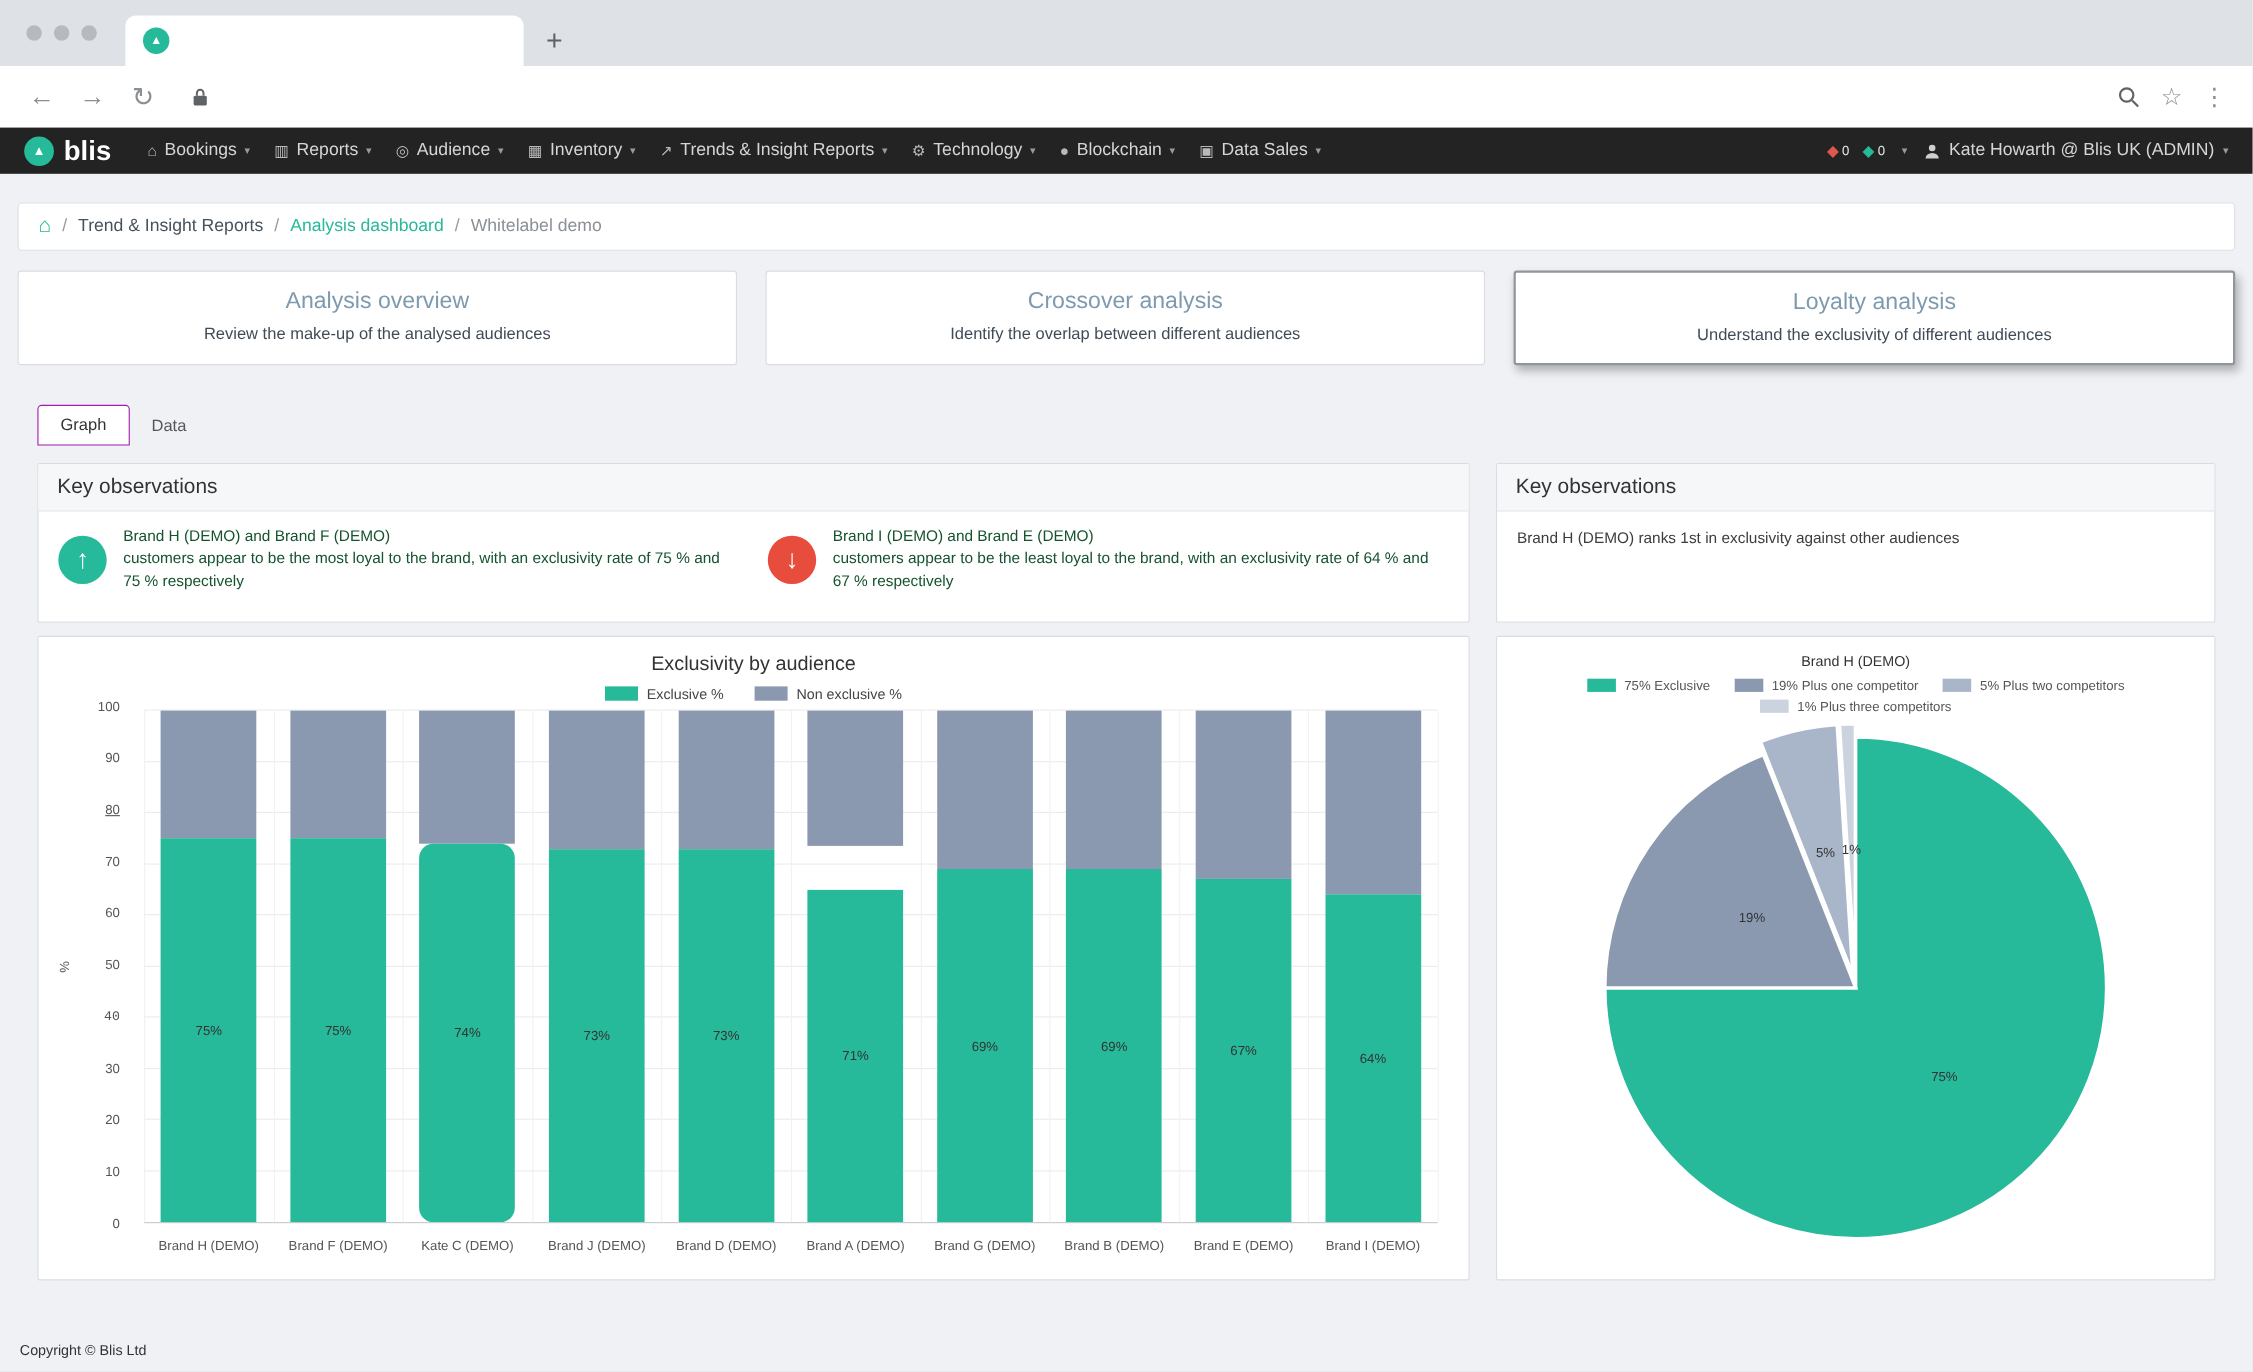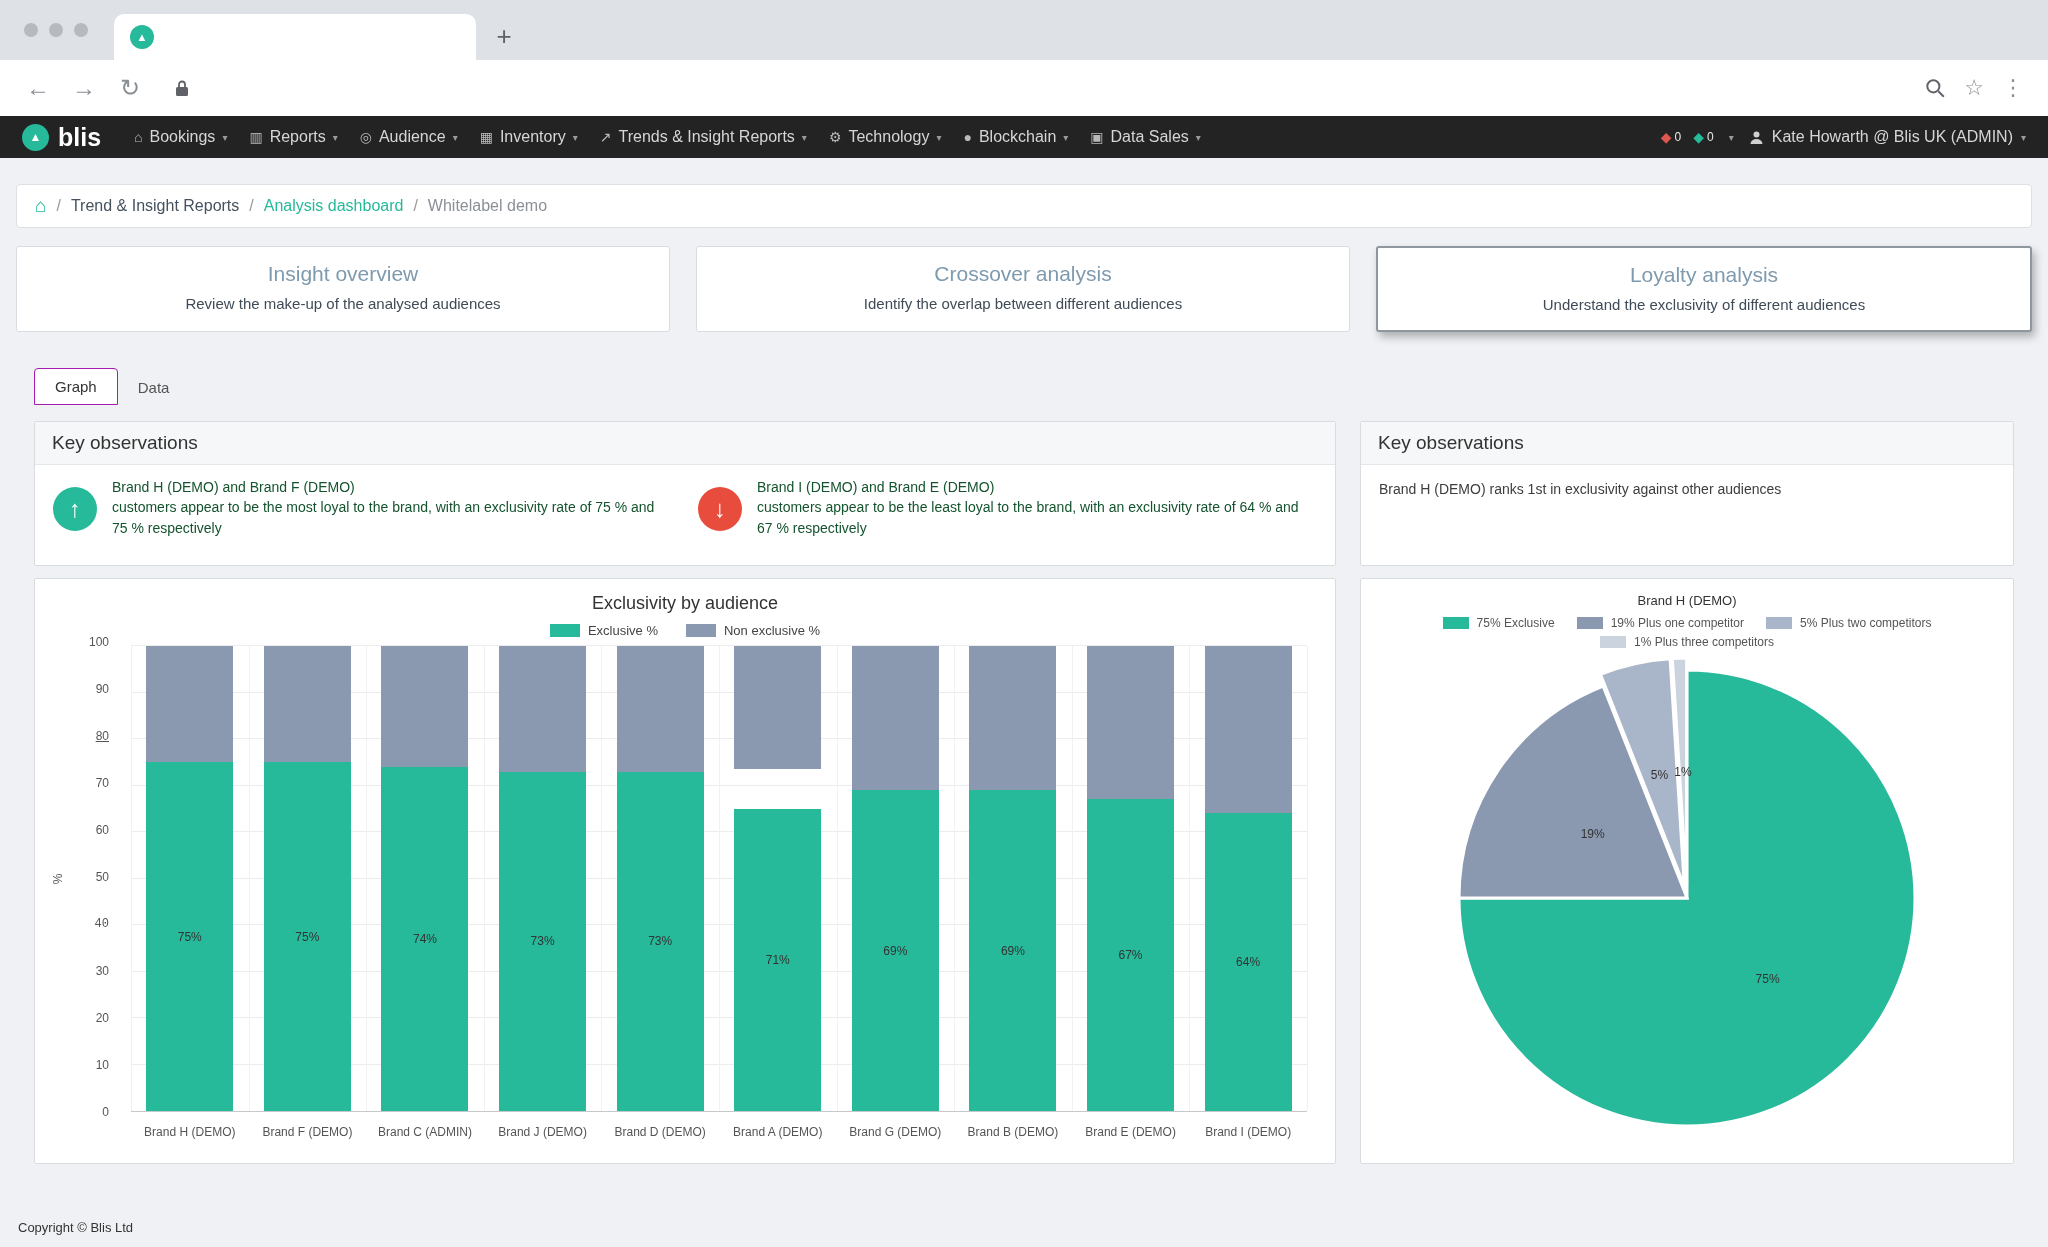--- a/index.html
+++ b/index.html
@@ -213,21 +213,21 @@
           <span class="crumb-text">Trend &amp; Insight Reports</span>
           <span class="crumb-sep">/</span>
           <span class="crumb-link">Analysis dashboard</span>
           <span class="crumb-sep">/</span>
           <span class="crumb-current">Whitelabel demo</span>
         </span>
     </div>
 
     <div class="cards-row">
         <div class="nav-card">
-          <div class="nav-card-title">Insight overview</div>
+          <div class="nav-card-title">Analysis overview</div>
           <div class="nav-card-sub">Review the make-up of the analysed audiences</div>
         </div>
         <div class="nav-card">
           <div class="nav-card-title">Crossover analysis</div>
           <div class="nav-card-sub">Identify the overlap between different audiences</div>
         </div>
         <div class="nav-card selected">
           <div class="nav-card-title">Loyalty analysis</div>
           <div class="nav-card-sub">Understand the exclusivity of different audiences</div>
         </div>
@@ -315,21 +315,21 @@
                     <div class="bar">
                       <div class="seg" style="height: 25%; background: rgb(138, 153, 176);"></div>
                       <div class="seg seg-label" style="height: 75%; background: rgb(38, 185, 154);">
                         <span class="bar-val">75%</span>
                       </div>
                     </div>
                   </div>
                   <div class="slot">
                     <div class="bar">
                       <div class="seg" style="height: 26%; background: rgb(138, 153, 176);"></div>
-                      <div class="seg seg-label" style="height: 74%; background: rgb(38, 185, 154);">
+                      <div class="seg seg-label" style="height: 74%; background: rgb(38, 185, 154); border-radius: 13px;">
                         <span class="bar-val">74%</span>
                       </div>
                     </div>
                   </div>
                   <div class="slot">
                     <div class="bar">
                       <div class="seg" style="height: 27%; background: rgb(138, 153, 176);"></div>
                       <div class="seg seg-label" style="height: 73%; background: rgb(38, 185, 154);">
                         <span class="bar-val">73%</span>
                       </div>
@@ -381,21 +381,21 @@
                       <div class="seg seg-label" style="height: 64%; background: rgb(38, 185, 154);">
                         <span class="bar-val">64%</span>
                       </div>
                     </div>
                   </div>
                 </div>
               </div>
               <div class="xlabels">
                 <span class="xtick">Brand H (DEMO)</span>
                 <span class="xtick">Brand F (DEMO)</span>
-                <span class="xtick">Brand C (ADMIN)</span>
+                <span class="xtick">Kate C (DEMO)</span>
                 <span class="xtick">Brand J (DEMO)</span>
                 <span class="xtick">Brand D (DEMO)</span>
                 <span class="xtick">Brand A (DEMO)</span>
                 <span class="xtick">Brand G (DEMO)</span>
                 <span class="xtick">Brand B (DEMO)</span>
                 <span class="xtick">Brand E (DEMO)</span>
                 <span class="xtick">Brand I (DEMO)</span>
               </div>
             </div>
         </div>

